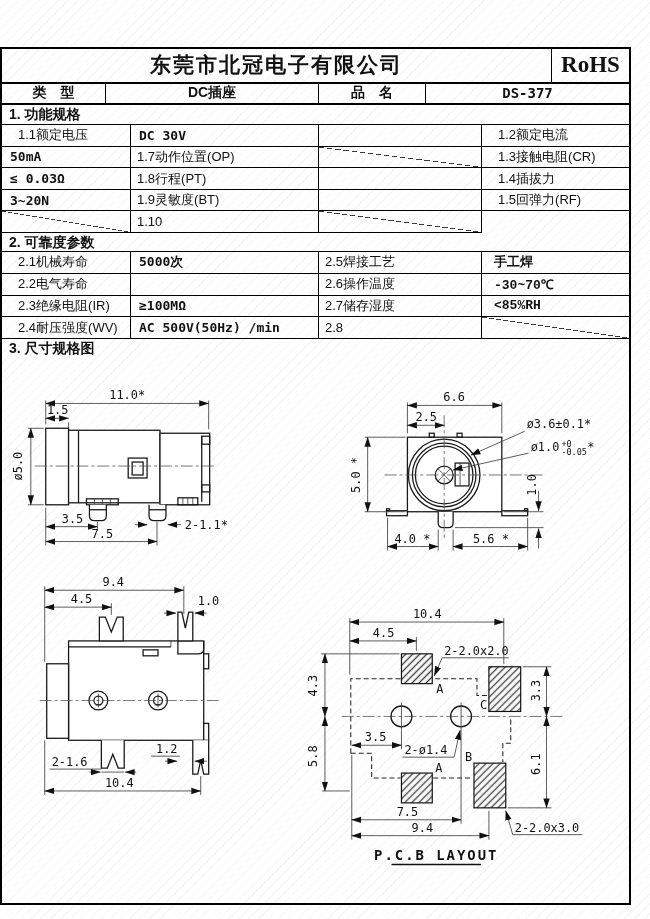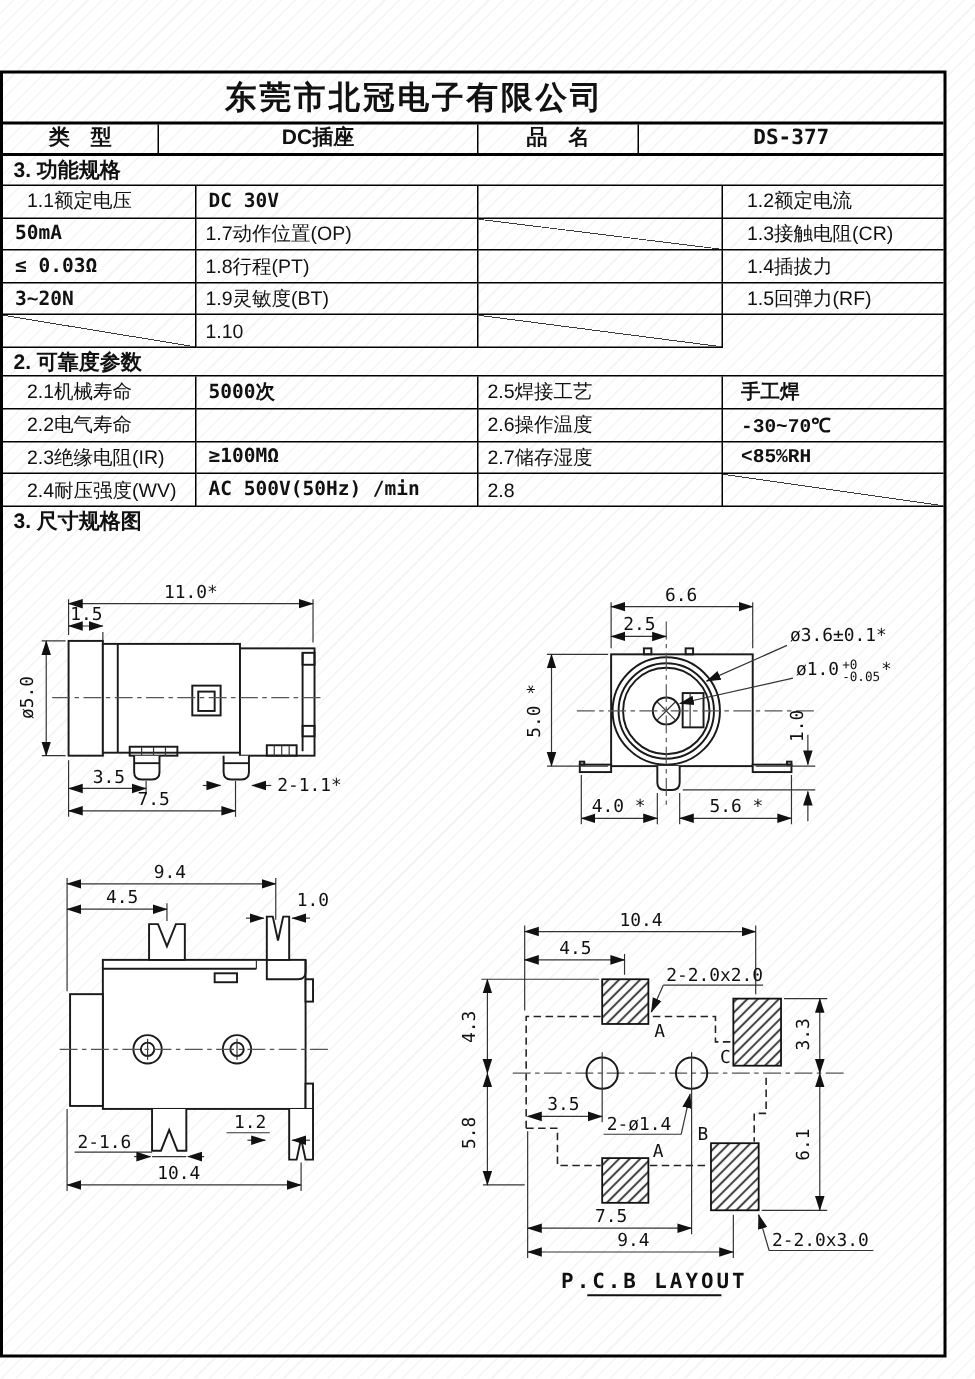--- a/index.html
+++ b/index.html
@@ -37,30 +37,31 @@
   svg .sm{font-size:8.5px;}
   svg .ttl{font-size:14px;letter-spacing:2px;font-weight:bold;}
 </style>
 </head>
 <body>
 
 <div class="frame">
 
   <div class="hdr-row">
     <div class="company">东莞市北冠电子有限公司</div>
+    <div class="rohs">RoHS</div>
   </div>
 
   <div class="prod-row">
     <div class="cell">类　型</div>
     <div class="cell">DC插座</div>
     <div class="cell">品　名</div>
     <div class="cell mono">DS-377</div>
   </div>
 
-  <div class="sec-title">3.  功能规格</div>
+  <div class="sec-title">1.  功能规格</div>
 
   <div class="spec t1">
     <div class="c1">1.1额定电压</div>
     <div class="c2">DC 30V</div>
     <div class="c4"></div>
 
     <div class="c1">1.2额定电流</div>
     <div class="c2">50mA</div>
     <div class="c3">1.7动作位置(OP)</div>
     <div class="c4 slash"></div>

